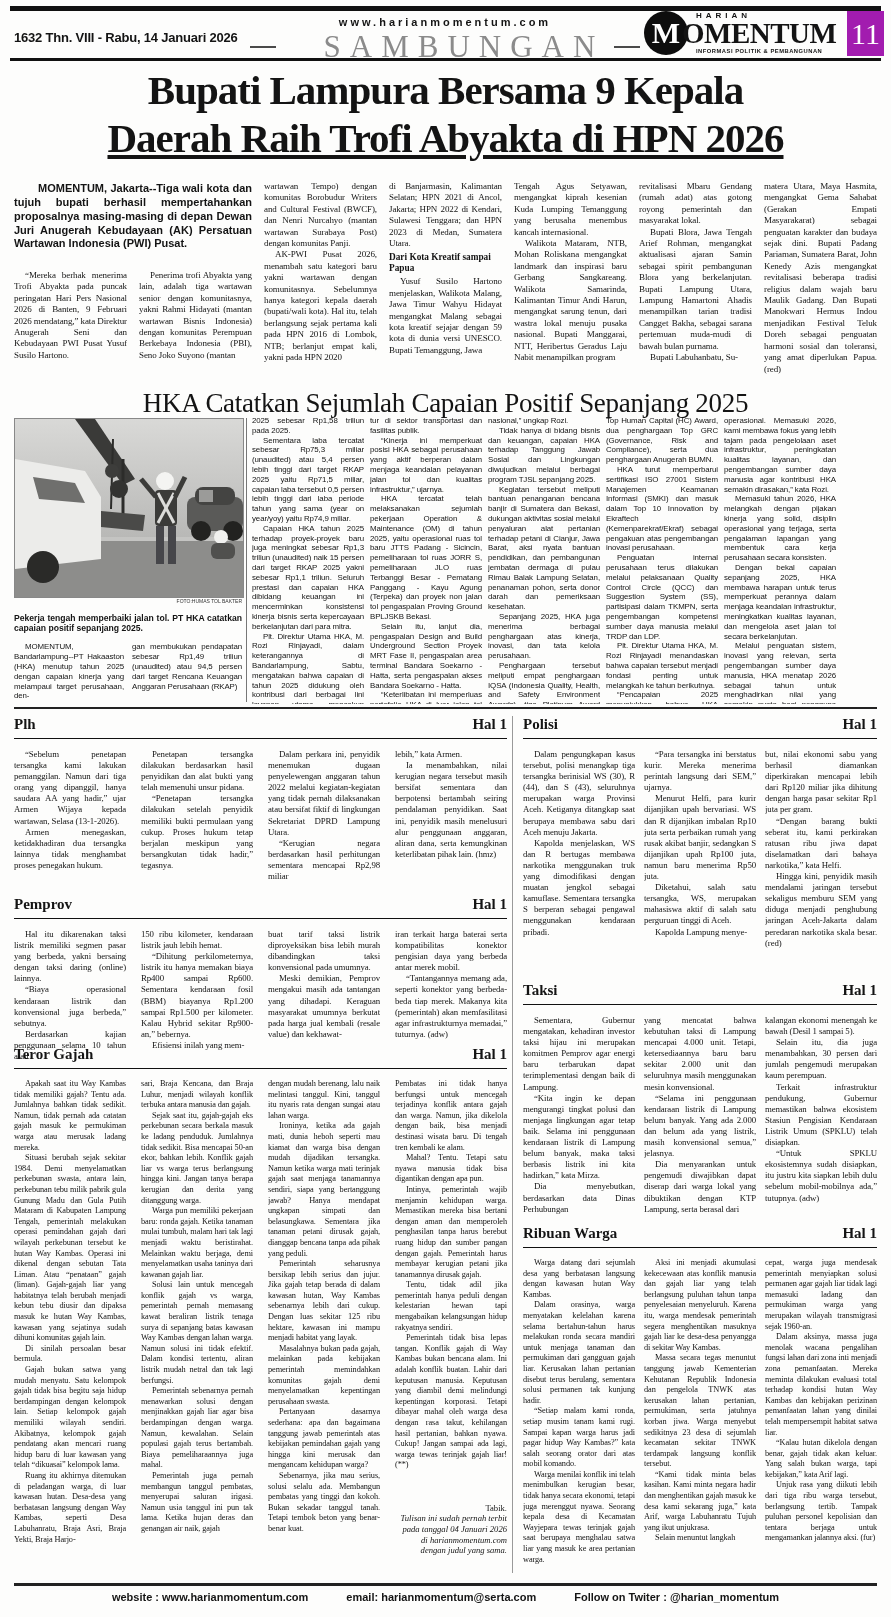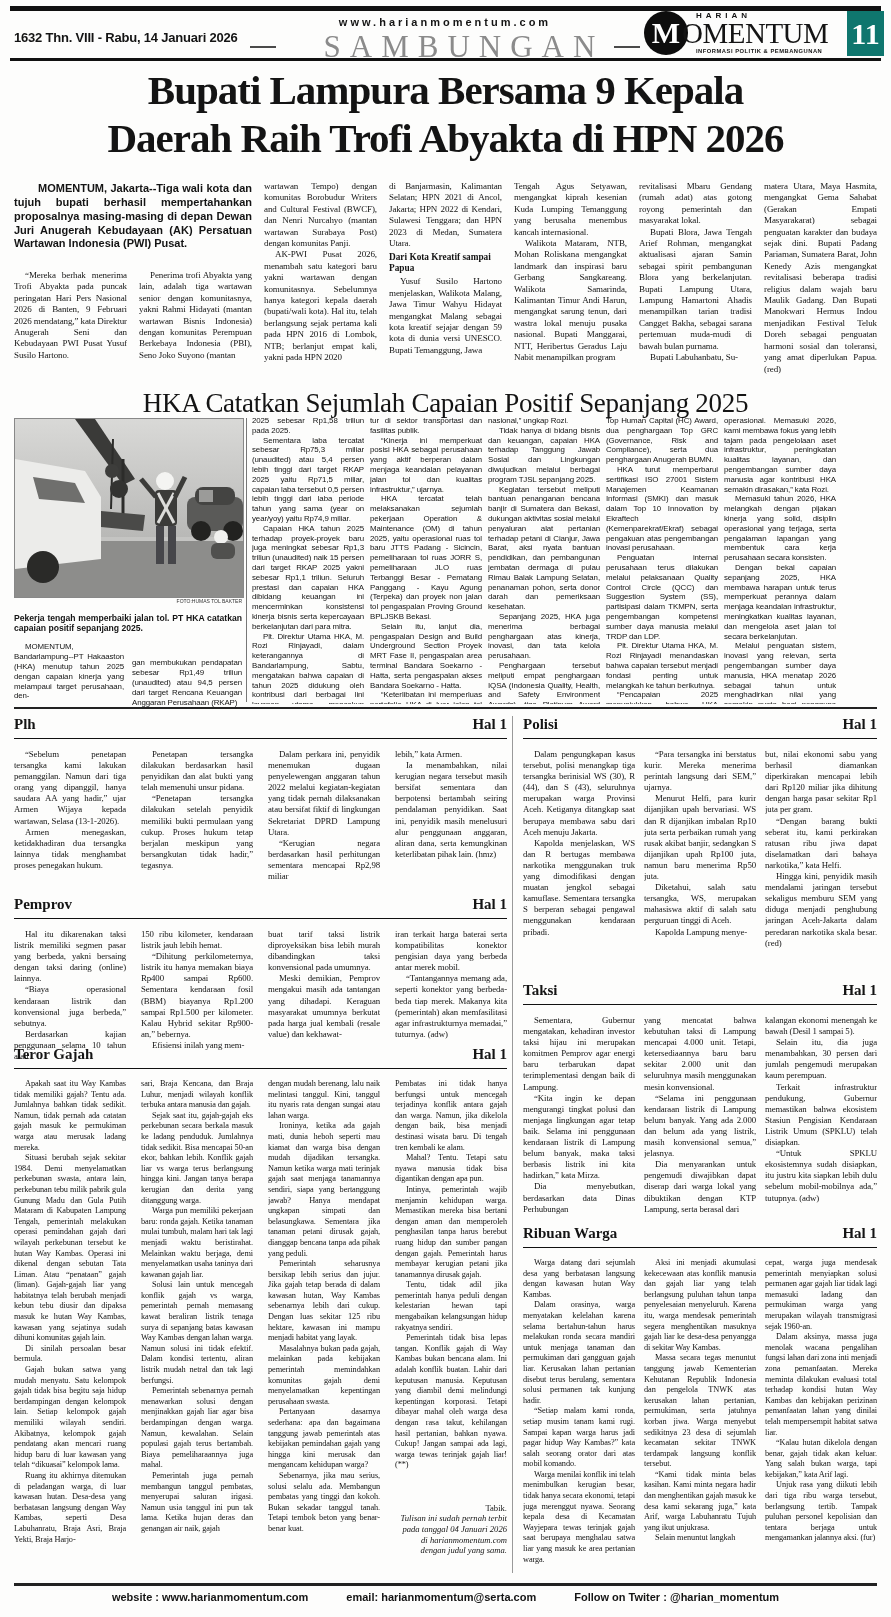--- a/index.html
+++ b/index.html
@@ -11,23 +11,23 @@
   .edition{font-family:"Liberation Sans",sans-serif;font-weight:bold;font-size:13px;letter-spacing:-.2px;}
   .site-url{font-family:"Liberation Sans",sans-serif;font-weight:bold;font-size:11px;letter-spacing:3px;text-align:center;}
   .section-banner{display:flex;align-items:center;gap:10px;}
   .section-banner .dash{width:58px;height:2px;background:#4a4a4a;}
   .section-title{font-size:31px;color:#8b8b8b;letter-spacing:9px;font-family:"Liberation Serif",serif;margin-left:38px;}
   .logo{display:flex;align-items:flex-start;}
   .logo-circle{width:44px;height:44px;border-radius:50%;background:#0d0d0d;color:#fff;
                display:flex;align-items:center;justify-content:center;font-size:30px;font-weight:bold;}
   .logo-right{margin-left:-6px;display:flex;flex-direction:column;}
   .logo-harian{font-family:"Liberation Sans",sans-serif;font-weight:bold;font-size:8px;letter-spacing:4px;margin-left:14px;}
-  .logo-name{font-size:29px;font-weight:normal;letter-spacing:-.5px;line-height:.9;}
+  .logo-name{font-size:29px;font-weight:bold;letter-spacing:-.5px;line-height:.9;}
   .logo-tag{font-family:"Liberation Sans",sans-serif;font-weight:bold;font-size:5.8px;letter-spacing:.5px;margin-left:14px;margin-top:2px;}
-  .page-num{background:#0f766e;color:#fff;font-weight:bold;font-size:30px;display:flex;
+  .page-num{background:#a21caf;color:#fff;font-weight:normal;font-size:30px;display:flex;
             align-items:center;justify-content:center;text-align:center;}
   
   .headline{width:100%;text-align:center;font-weight:bold;font-size:41px;letter-spacing:-1px;line-height:1.12;}
   .headline2{width:100%;text-align:center;font-size:27px;letter-spacing:-.3px;}
   
   .lead p{font-family:"Liberation Sans",sans-serif;font-weight:bold;font-size:11px;line-height:1.26;
           text-align:justify;text-indent:24px;margin:0;}
   .col p{margin:0;text-align:justify;text-indent:11px;}
   .serif1 p{font-size:9px;line-height:11.4px;letter-spacing:-.1px;}
   .cont p:first-child{text-indent:0;}
@@ -76,21 +76,21 @@
       <span class="logo-harian">HARIAN</span>
       <span class="logo-name">OMENTUM</span>
       <span class="logo-tag">INFORMASI POLITIK &amp; PEMBANGUNAN</span>
     </div>
   </div>
   <div class="abs page-num" style="left:847px;top:11px;width:37px;height:45px;">11</div>
 
   <div class="abs bar" style="left:10px;top:58px;width:871px;height:3px;"></div>
 
   <div class="abs headline" style="left:0;top:68px;">Bupati Lampura Bersama 9 Kepala</div>
-  <div class="abs headline" style="left:0;top:116px;">Daerah Raih Trofi Abyakta di HPN 2026</div>
+  <div class="abs headline" style="left:0;top:116px;text-decoration:underline;">Daerah Raih Trofi Abyakta di HPN 2026</div>
 
   <div class="abs lead" style="left:14px;top:182px;width:238px;">
     <p>MOMENTUM, Jakarta--Tiga wali kota dan tujuh bupati berhasil mempertahankan proposalnya masing-masing di depan Dewan Juri Anugerah Kebudayaan (AK) Persatuan Wartawan Indonesia (PWI) Pusat.</p>
   </div>
   <div class="abs col serif1" style="left:14px;top:270px;width:113px;height:118px;">
       <p>“Mereka berhak menerima Trofi Abyakta pada puncak peringatan Hari Pers Nasional 2026 di Banten, 9 Februari 2026 mendatang,” kata Direktur Anugerah Seni dan Kebudayaan PWI Pusat Yusuf Susilo Hartono.</p>
     </div>
   <div class="abs col serif1" style="left:139px;top:270px;width:113px;height:118px;">
       <p>Penerima trofi Abyakta yang lain, adalah tiga wartawan senior dengan komunitasnya, yakni Rahmi Hidayati (mantan wartawan Bisnis Indonesia) dengan komunitas Perempuan Berkebaya Indonesia (PBI), Seno Joko Suyono (mantan</p>
     </div>
@@ -164,21 +164,21 @@
       <rect x="196" y="124" width="24" height="16" rx="6" fill="#50504e"></rect>
     </svg>
     <div class="photo-credit">FOTO:HUMAS TOL BAKTER</div>
     <div class="caption">
         <p>Pekerja tengah memperbaiki jalan tol. PT HKA catatkan capaian positif sepanjang 2025.</p>
       </div>
     <div style="display:flex;gap:8px;margin-top:5px;">
       <div class="col sans2" style="width:110px;height:56px;">
           <p>MOMENTUM, Bandarlampung--PT Hakaaston (HKA) menutup tahun 2025 dengan capaian kinerja yang melampaui target perusahaan, den-</p>
         </div>
-      <div class="col sans2 cont" style="width:110px;height:56px;margin-top:16px;">
+      <div class="col sans2 cont" style="width:110px;height:56px;">
           <p>gan membukukan pendapatan sebesar Rp1,49 triliun (unaudited) atau 94,5 persen dari target Rencana Keuangan Anggaran Perusahaan (RKAP)</p>
         </div>
     </div>
   </div>
 
   <div class="abs vrule" style="left:246px;top:418px;height:284px;"></div>
 
   <div class="abs col sans2 cont" style="left:252px;top:416px;width:112px;height:288px;">
       <p>2025 sebesar Rp1,58 triliun pada 2025.</p>
       <p>Sementara laba tercatat sebesar Rp75,3 miliar (unaudited) atau 5,4 persen lebih tinggi dari target RKAP 2025 yaitu Rp71,5 miliar, capaian laba tersebut 0,5 persen lebih tinggi dari laba periode tahun yang sama (year on year/yoy) yaitu Rp74,9 miliar.</p>

